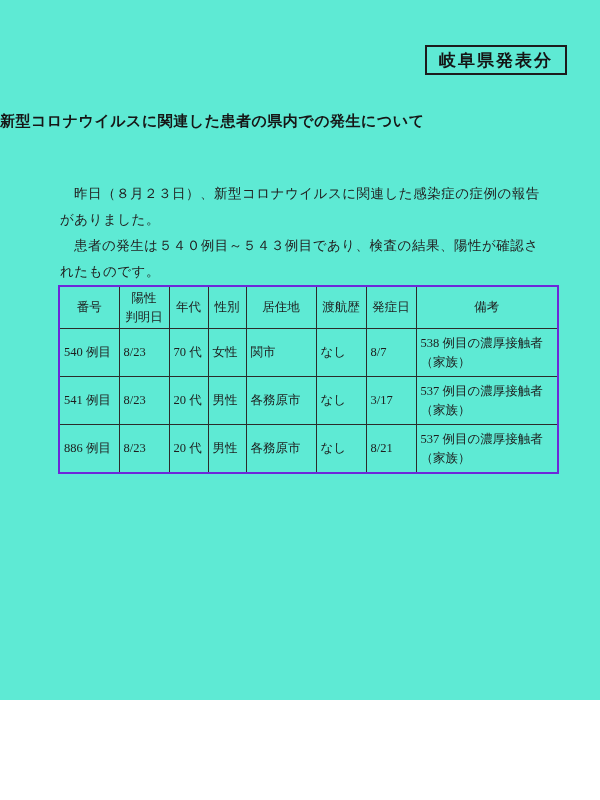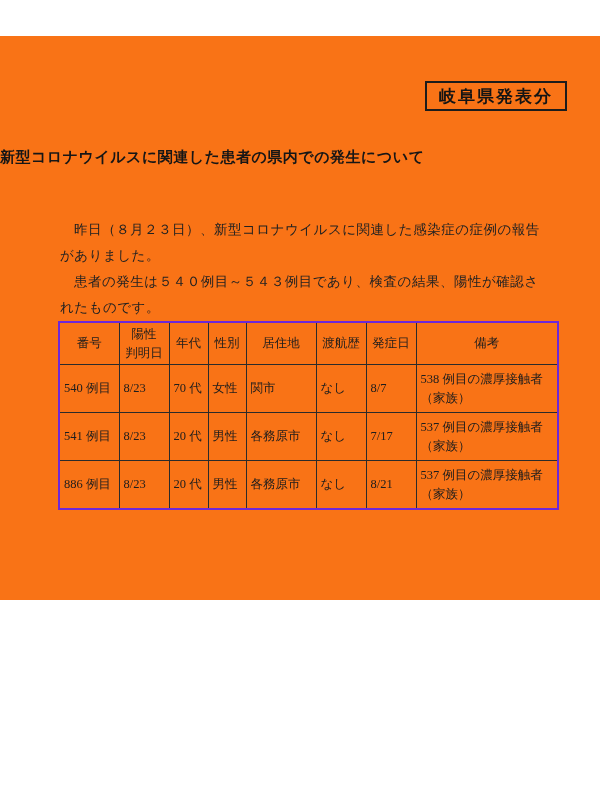--- a/index.html
+++ b/index.html
@@ -3,26 +3,25 @@
 <meta charset="utf-8">
 <style>
   html, body {
     margin: 0;
     padding: 0;
     background: #ffffff;
   }
   .page {
     position: relative;
     width: 600px;
-    height: 564px;
-    background: #f97316;
+    height: 700px;
+    background: #5eead4;
     color: #1f1f1f;
     font-family: "Liberation Serif", serif;
     overflow: hidden;
-    margin-top: 36px;
   }
   .stamp-box {
     position: absolute;
     left: 425px;
     top: 45px;
     width: 138px;
     height: 26px;
     border: 2px solid #1c1c1c;
     display: flex;
     align-items: center;
@@ -142,21 +141,21 @@
         <td class="al">538 例目の濃厚接触者
 （家族）</td>
       </tr>
       <tr>
         <td class="al">541 例目</td>
         <td class="ac">8/23</td>
         <td class="ac">20 代</td>
         <td class="ac">男性</td>
         <td class="al">各務原市</td>
         <td class="ac">なし</td>
-        <td class="ac">7/17</td>
+        <td class="ac">3/17</td>
         <td class="al">537 例目の濃厚接触者
 （家族）</td>
       </tr>
       <tr>
         <td class="al">886 例目</td>
         <td class="ac">8/23</td>
         <td class="ac">20 代</td>
         <td class="ac">男性</td>
         <td class="al">各務原市</td>
         <td class="ac">なし</td>

